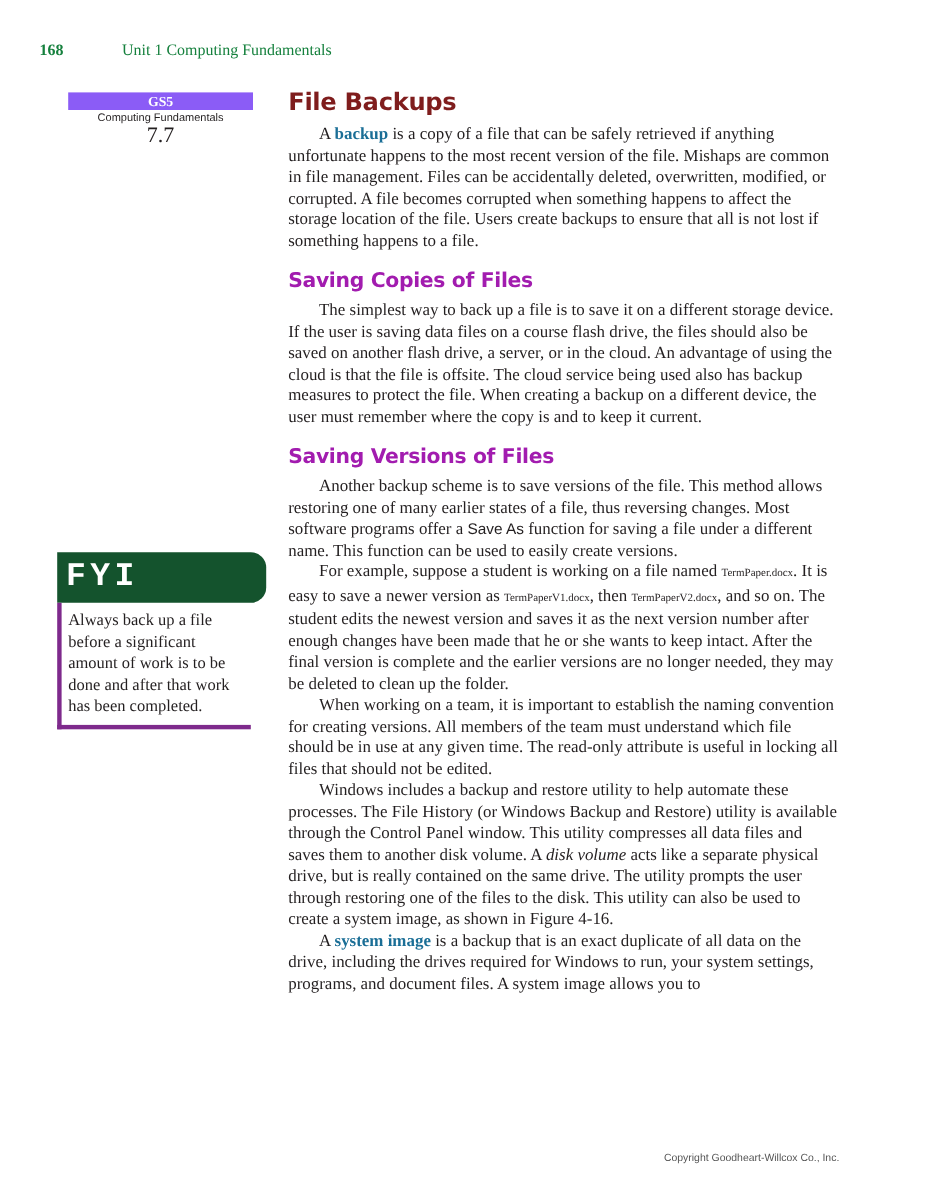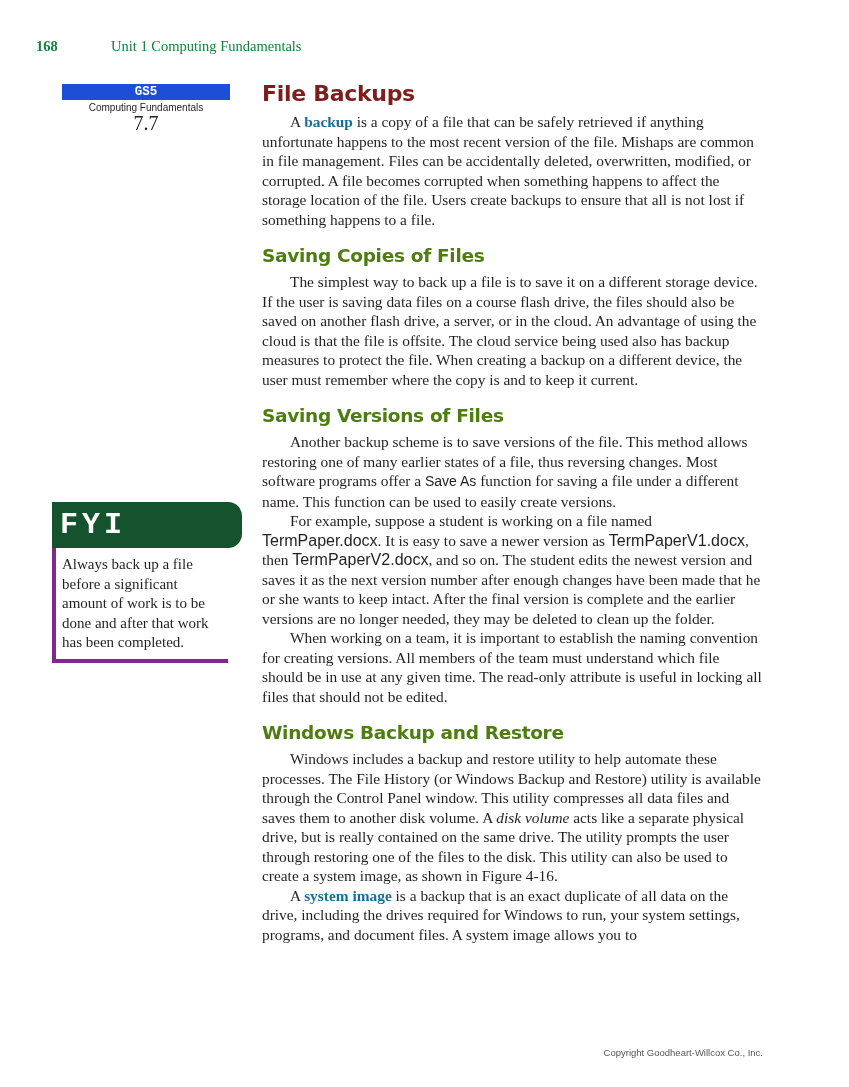--- a/index.html
+++ b/index.html
@@ -8,21 +8,21 @@
       font-family: "DejaVu Serif", "Liberation Serif", serif;
       color: #231f20;
     }
     .running-head {
       position: absolute; left: 36px; top: 38px;
       font-family: "Liberation Serif", serif; font-size: 14.5px; color: #15803d;
     }
     .running-head .page-num { font-weight: bold; display: inline-block; width: 75px; }
 
     .badge { position: absolute; left: 62px; top: 84px; width: 168px; text-align: center; }
-    .badge .gs { background: #1d4ed8; color: #fff; font-family: Liberation Mono, monospace;
+    .badge .gs { background: #8b5cf6; color: #fff; font-family: Liberation Serif, serif;
       font-weight: bold; font-size: 12.5px; line-height: 16px; height: 16px; }
     .badge .sub { font-family: "Liberation Sans", sans-serif; font-size: 10px; color: #231f20; margin-top: 2px; }
     .badge .num { font-family: "Liberation Serif", serif; font-size: 20px; color: #231f20; line-height: 20px; margin-top: 0px; }
 
     .fyi { position: absolute; left: 52px; top: 502px; width: 190px; }
     .fyi .fyi-head {
       background: #14532d; height: 46px; border-top-right-radius: 14px; border-bottom-right-radius: 14px;
       color: #fff; font-family: "Liberation Mono", monospace; font-weight: bold; font-size: 30px;
       letter-spacing: 4px; line-height: 46px; padding-left: 8px; box-sizing: border-box;
     }
@@ -30,25 +30,25 @@
       width: 176px; border-left: 4px solid #7e2a8c; border-bottom: 4px solid #7e2a8c;
       padding: 7px 4px 6px 6px; box-sizing: border-box;
       font-family: Liberation Serif, serif; font-size: 15px; line-height: 19.5px; color: #231f20;
     }
 
     .main { position: absolute; left: 262px; top: 80px; width: 502px;
       font-family: "Liberation Serif", serif; font-size: 15.4px; line-height: 19.5px; color: #231f20; }
     .main h1 { margin: 0 0 4px 0; font-family: "DejaVu Sans", sans-serif; font-weight: bold;
       font-size: 22px; line-height: 28px; color: #7f1d1d; letter-spacing: -0.3px; }
     .main h2 { margin: 15px 0 4px 0; font-family: "DejaVu Sans", sans-serif; font-weight: bold;
-      font-size: 18.5px; line-height: 24px; color: #4d7c0f; letter-spacing: -0.3px; }
+      font-size: 18.5px; line-height: 24px; color: #a21caf; letter-spacing: -0.3px; }
     .main p { margin: 0; text-indent: 28px; }
     .term { color: #1a6e96; font-weight: bold; }
     .ui { font-family: "Liberation Sans", sans-serif; font-weight: normal; font-size: 14px; }
-    .fname { font-family: Liberation Sans, sans-serif; font-size: 16px; text-align: right; }
+    .fname { font-family: Liberation Serif, serif; font-size: 10px; text-align: right; }
 
     .copyright { position: absolute; left: 595px; top: 1047px; width: 168px; text-align: right;
       font-family: "Liberation Sans", sans-serif; font-size: 9.5px; color: #555; }
   </style>
 </head>
 <body>
 
 <div class="running-head">
   <span class="page-num">168</span><span>Unit 1  Computing Fundamentals</span>
 </div>
@@ -70,18 +70,17 @@
   <p><span>A </span><span class="term">backup</span><span> is a copy of a file that can be safely retrieved if anything unfortunate happens to the most recent version of the file. Mishaps are common in file management. Files can be accidentally deleted, overwritten, modified, or corrupted. A file becomes corrupted when something happens to affect the storage location of the file. Users create backups to ensure that all is not lost if something happens to a file.</span></p>
 
   <h2>Saving Copies of Files</h2>
   <p>The simplest way to back up a file is to save it on a different storage device. If the user is saving data files on a course flash drive, the files should also be saved on another flash drive, a server, or in the cloud. An advantage of using the cloud is that the file is offsite. The cloud service being used also has backup measures to protect the file. When creating a backup on a different device, the user must remember where the copy is and to keep it current.</p>
 
   <h2>Saving Versions of Files</h2>
   <p><span>Another backup scheme is to save versions of the file. This method allows restoring one of many earlier states of a file, thus reversing changes. Most software programs offer a </span><span class="ui">Save As</span><span> function for saving a file under a different name. This function can be used to easily create versions.</span></p>
   <p><span>For example, suppose a student is working on a file named </span><span class="fname">TermPaper.docx</span><span>. It is easy to save a newer version as </span><span class="fname">TermPaperV1.docx</span><span>, then </span><span class="fname">TermPaperV2.docx</span><span>, and so on. The student edits the newest version and saves it as the next version number after enough changes have been made that he or she wants to keep intact. After the final version is complete and the earlier versions are no longer needed, they may be deleted to clean up the folder.</span></p>
   <p>When working on a team, it is important to establish the naming convention for creating versions. All members of the team must understand which file should be in use at any given time. The read-only attribute is useful in locking all files that should not be edited.</p>
 
-  <h2>Windows Backup and Restore</h2>
   <p><span>Windows includes a backup and restore utility to help automate these processes. The File History (or Windows Backup and Restore) utility is available through the Control Panel window. This utility compresses all data files and saves them to another disk volume. A </span><em>disk volume</em><span> acts like a separate physical drive, but is really contained on the same drive. The utility prompts the user through restoring one of the files to the disk. This utility can also be used to create a system image, as shown in Figure 4-16.</span></p>
   <p><span>A </span><span class="term">system image</span><span> is a backup that is an exact duplicate of all data on the drive, including the drives required for Windows to run, your system settings, programs, and document files. A system image allows you to</span></p>
 </div>
 
 <div class="copyright">Copyright Goodheart-Willcox Co., Inc.</div>
 
 </body></html>

